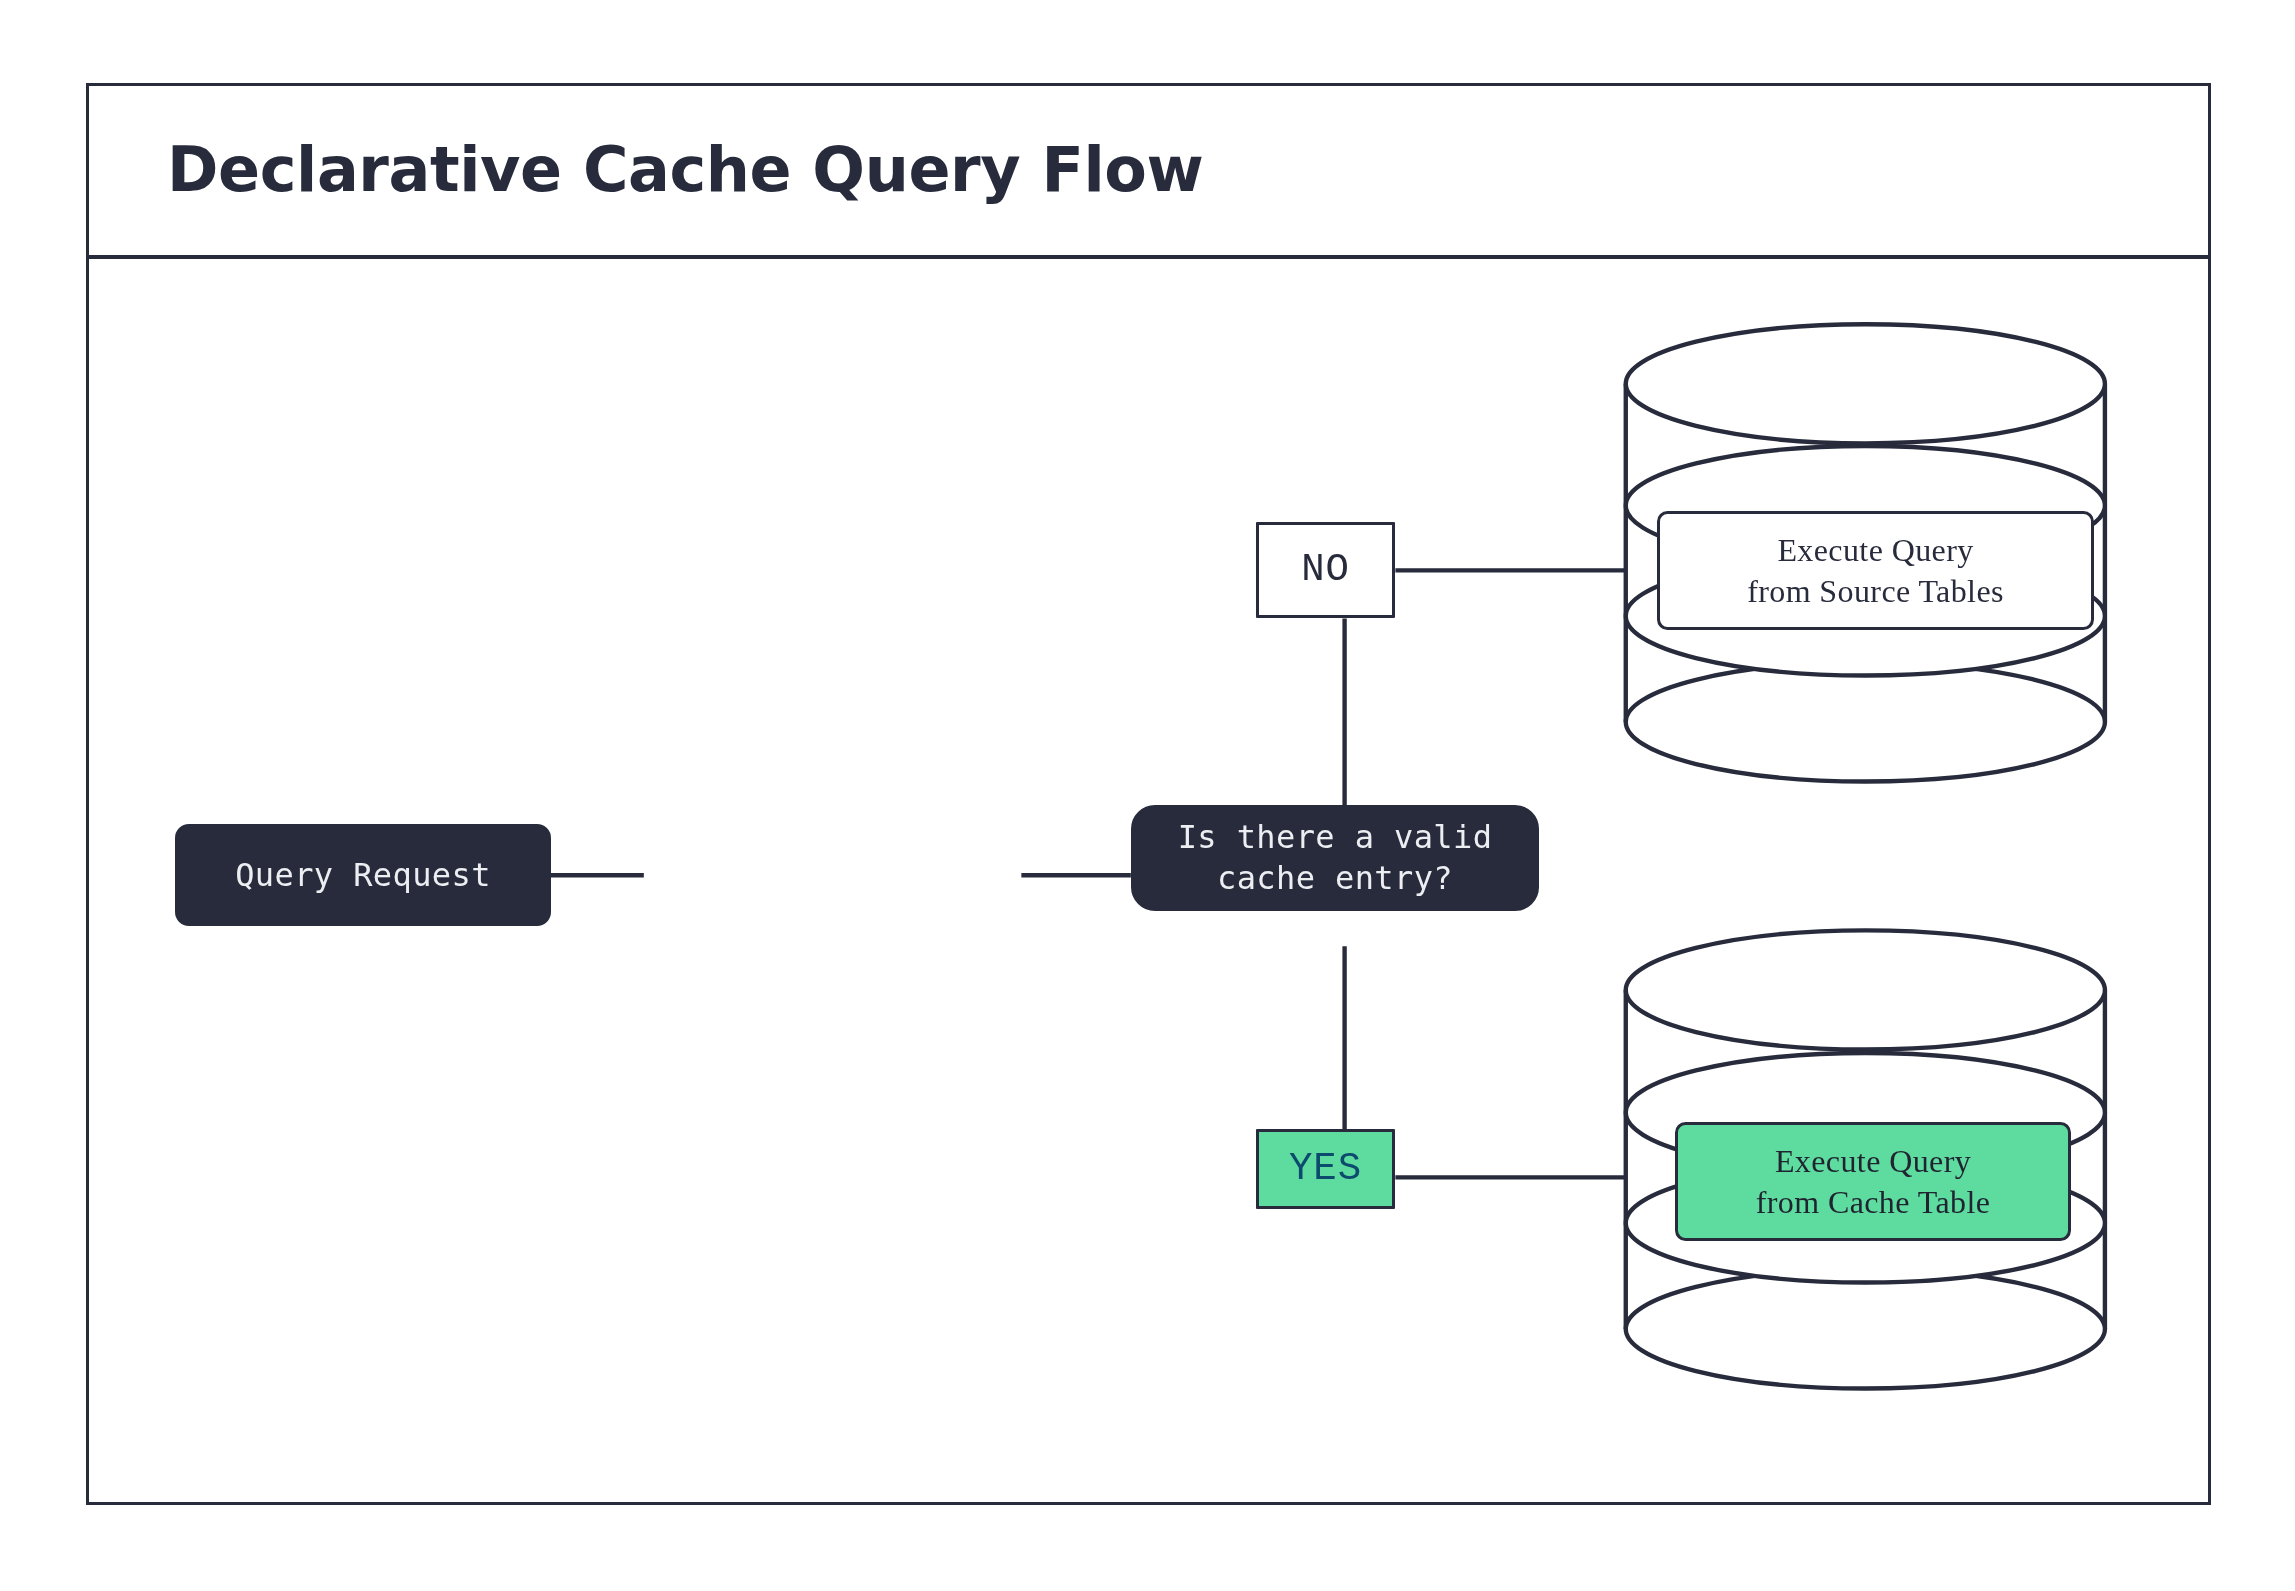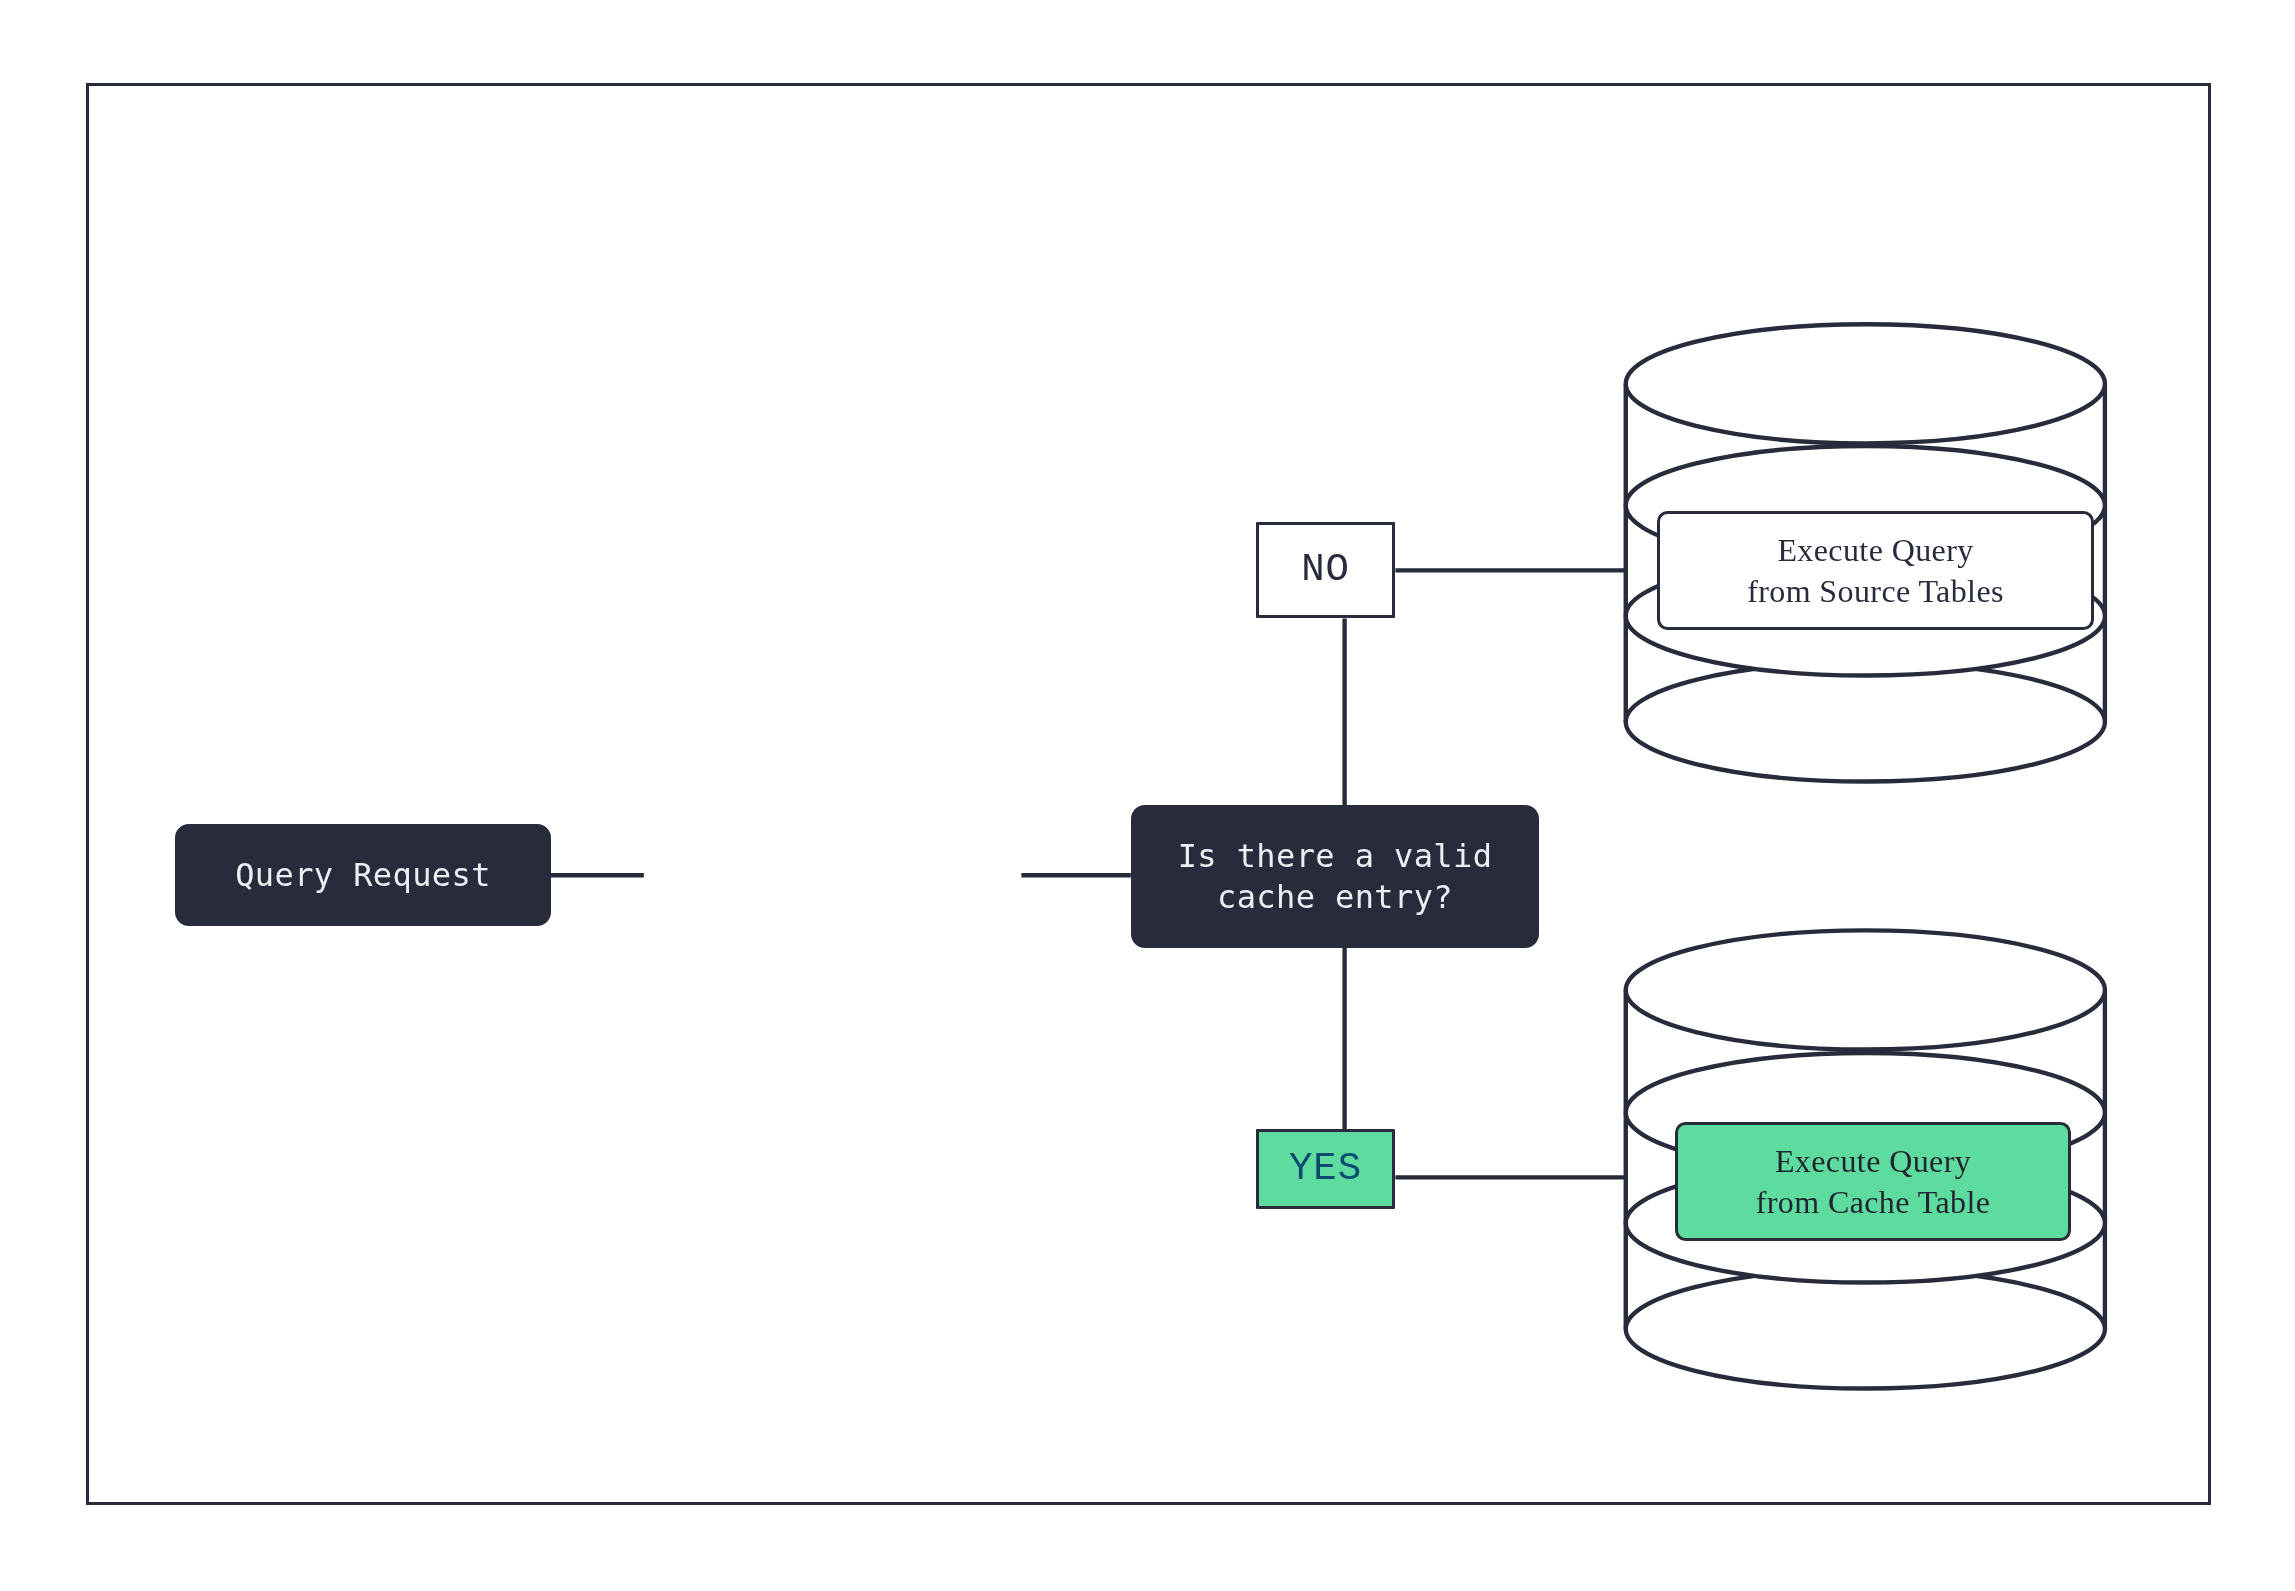--- a/index.html
+++ b/index.html
@@ -96,22 +96,22 @@
   
   #node-query-request {
     left: 175px;  top: 824px;  width: 376px;  height: 102px;
     border-radius: 14px;
   }
   #node-check-cache {
     left: 644px;  top: 805px;  width: 378px;  height: 141px;
     border-radius: 14px;
   }
   #node-decision {
-    left: 1131px; top: 805px;  width: 408px;  height: 143px;
-    border-radius: 14px;
+    left: 1131px; top: 805px;  width: 408px;  height: 106px;
+    border-radius: 24px;
   }
 
   
   .branch-label {
     position: absolute;
     box-sizing: border-box;
     display: flex;
     align-items: center;
     justify-content: center;
     font-family: Liberation Mono, monospace;
@@ -155,20 +155,23 @@
     background: #5edb9e; color: #1f2430;
   }
 </style>
 </head>
 <body>
 
 <div id="stage">
 
   <div class="frame"></div>
 
+  <div class="frame-header">
+    <div class="diagram-title">Declarative Cache Query Flow</div>
+  </div>
 
   <svg id="canvas" viewBox="0 0 2620 1816" xmlns="http://www.w3.org/2000/svg">
 
     <g fill="none" stroke="#272b3b" stroke-width="5" stroke-linecap="butt">
 
       <line x1="607" y1="999" x2="735" y2="999"></line>
 
       <line x1="1166" y1="999" x2="1291" y2="999"></line>
 
       <line x1="1535" y1="919" x2="1535" y2="706"></line>

